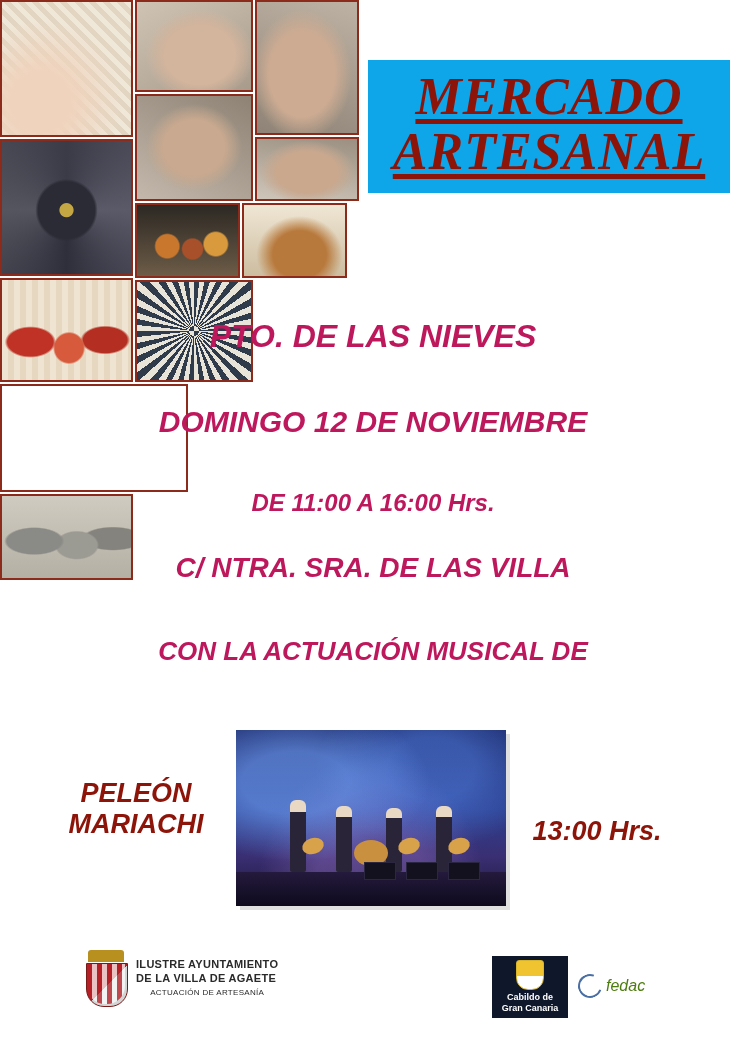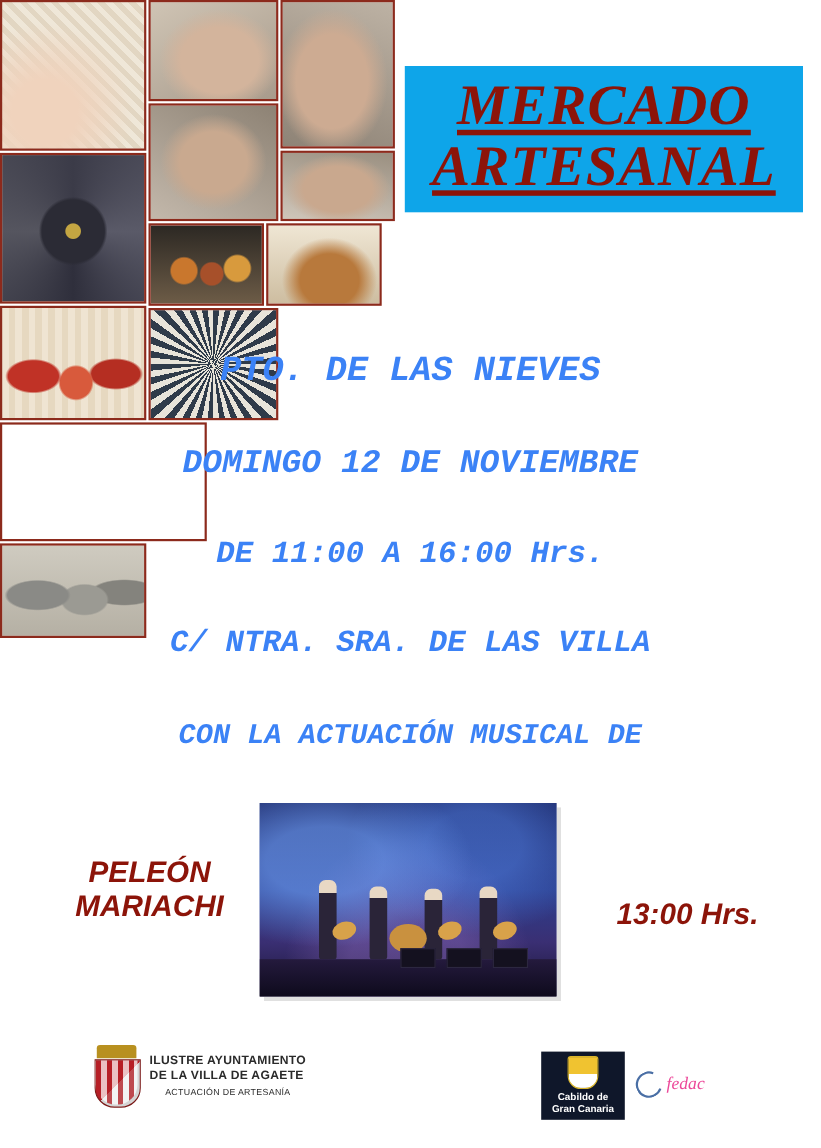--- a/index.html
+++ b/index.html
@@ -146,29 +146,29 @@
 
   
   .info {
     position: absolute;
     left: 0;
     top: 318px;
     width: 746px;
     text-align: center;
   }
   .info .line {
-    font-family: Liberation Mono, monospace;
+    font-family: Liberation Sans, sans-serif;
     font-weight: bold;
     font-style: italic;
-    color: #3b82f6;
+    color: #be185d;
     white-space: nowrap;
   }
   .l-place  { font-size: 32px; margin-bottom: 50px; }
   .l-date   { font-size: 30px; margin-bottom: 50px; }
-  .l-time   { font-size: 28px; margin-bottom: 50px; }
+  .l-time   { font-size: 24px; margin-bottom: 35px; }
   .l-street { font-size: 28px; margin-bottom: 52px; }
   .l-music  { font-size: 26px; }
 
   
   .band-row {
     position: absolute;
     left: 0;
     top: 730px;
     width: 746px;
     height: 180px;
@@ -245,21 +245,21 @@
     width: 200px;
     text-align: center;
     font-weight: bold;
     font-size: 27px;
     font-style: italic;
     color: #8c1409;
     line-height: 1.15;
   }
   .band-time {
     position: absolute;
-    left: 520px;
+    left: 492px;
     top: 86px;
     width: 210px;
     text-align: center;
     font-weight: bold;
     font-size: 27px;
     font-style: italic;
     color: #8c1409;
   }
 
   
@@ -348,24 +348,24 @@
   }
   .fedac-mark {
     width: 20px;
     height: 20px;
     border: 2px solid #4a6fa5;
     border-radius: 50%;
     border-right-color: transparent;
     transform: rotate(-25deg);
   }
   .fedac-text {
-    font-family: Liberation Serif, serif;
+    font-family: Liberation Sans, sans-serif;
     font-style: italic;
     font-size: 16px;
-    color: #ec4899;
+    color: #4d7c0f;
   }
 </style>
 </head>
 <body>
 
 <div class="collage">
   <div class="photo p-lace">
       <div class="inner"></div>
     </div>
   <div class="photo p-flower">

